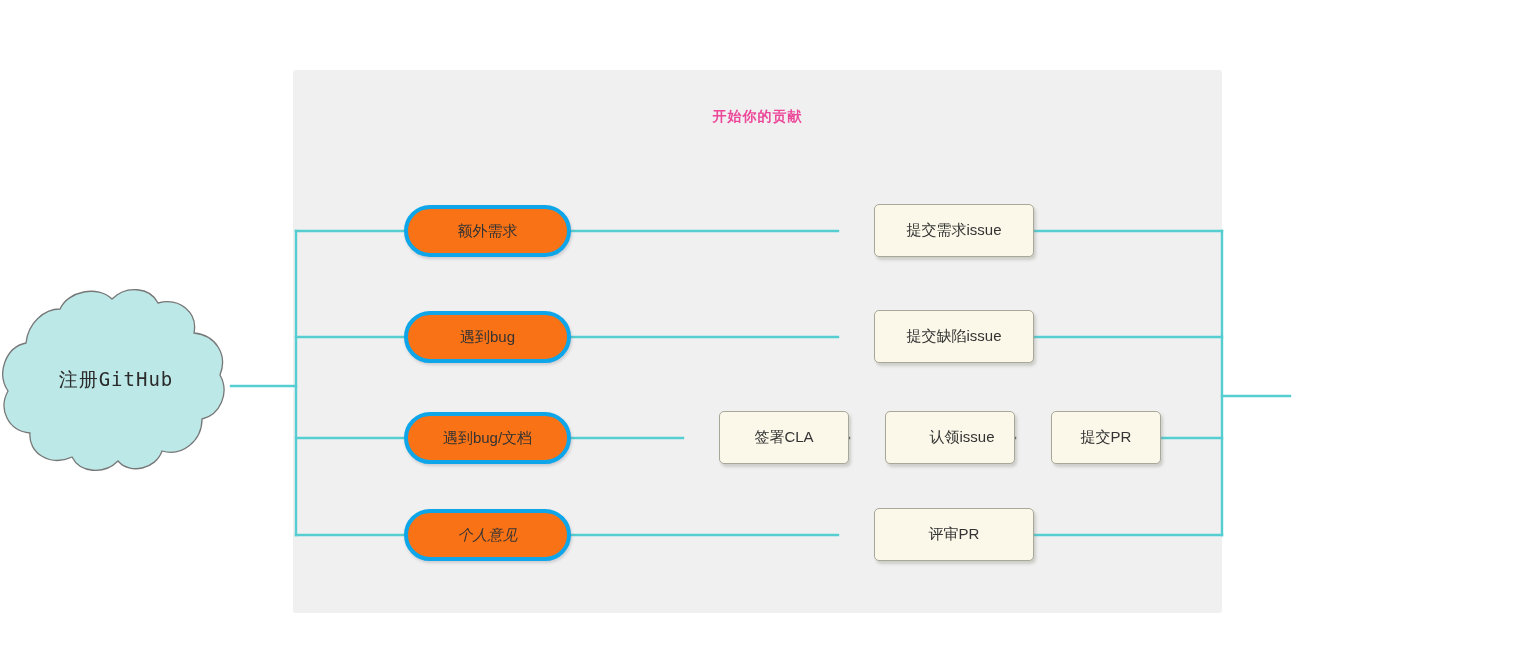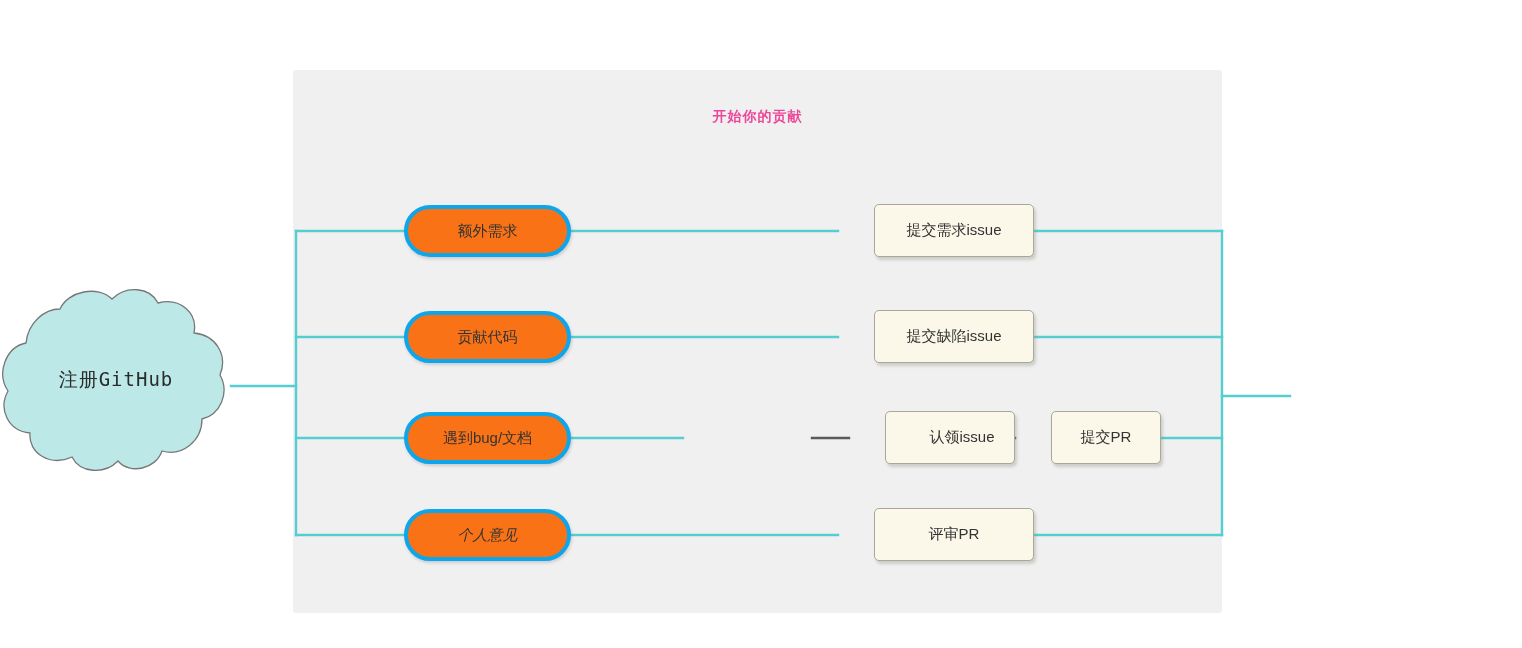--- a/index.html
+++ b/index.html
@@ -145,39 +145,42 @@
                C158 184 132 190 120 176 C106 190 82 188 74 172 C52 182 30 168 32 148
                C10 146 0 124 10 106 C-2 88 8 62 28 58 C30 38 46 24 62 24 Z" fill="#bce8e8" stroke="#777777" stroke-width="1.3"></path>
     </svg>
     <div class="cloud-label">注册GitHub</div>
   </div>
 
   <div class="pill" style="left:404px;top:205px;">
     <span>额外需求</span>
   </div>
   <div class="pill" style="left:404px;top:311px;">
-    <span>贡献代码</span>
+    <span>遇到bug</span>
   </div>
   <div class="pill" style="left:404px;top:412px;">
     <span>遇到bug/文档</span>
   </div>
   <div class="pill" style="left:404px;top:509px;font-style:italic;">
     <span>个人意见</span>
   </div>
 
   <div class="card" style="left:838px;top:204px;width:160px;">
     <span>提交需求issue</span>
   </div>
   <div class="card" style="left:838px;top:310px;width:160px;text-align:right;">
     <span>提交缺陷issue</span>
   </div>
   <div class="card" style="left:838px;top:508px;width:160px;">
     <span>评审PR</span>
   </div>
 
+  <div class="card" style="left:683px;top:411px;width:130px;">
+    <span>签署CLA</span>
+  </div>
   <div class="card" style="left:849px;top:411px;width:130px;padding-left:24px;">
     <span>认领issue</span>
   </div>
   <div class="card" style="left:1015px;top:411px;width:110px;">
     <span>提交PR</span>
   </div>
 
 
 </div>
 

